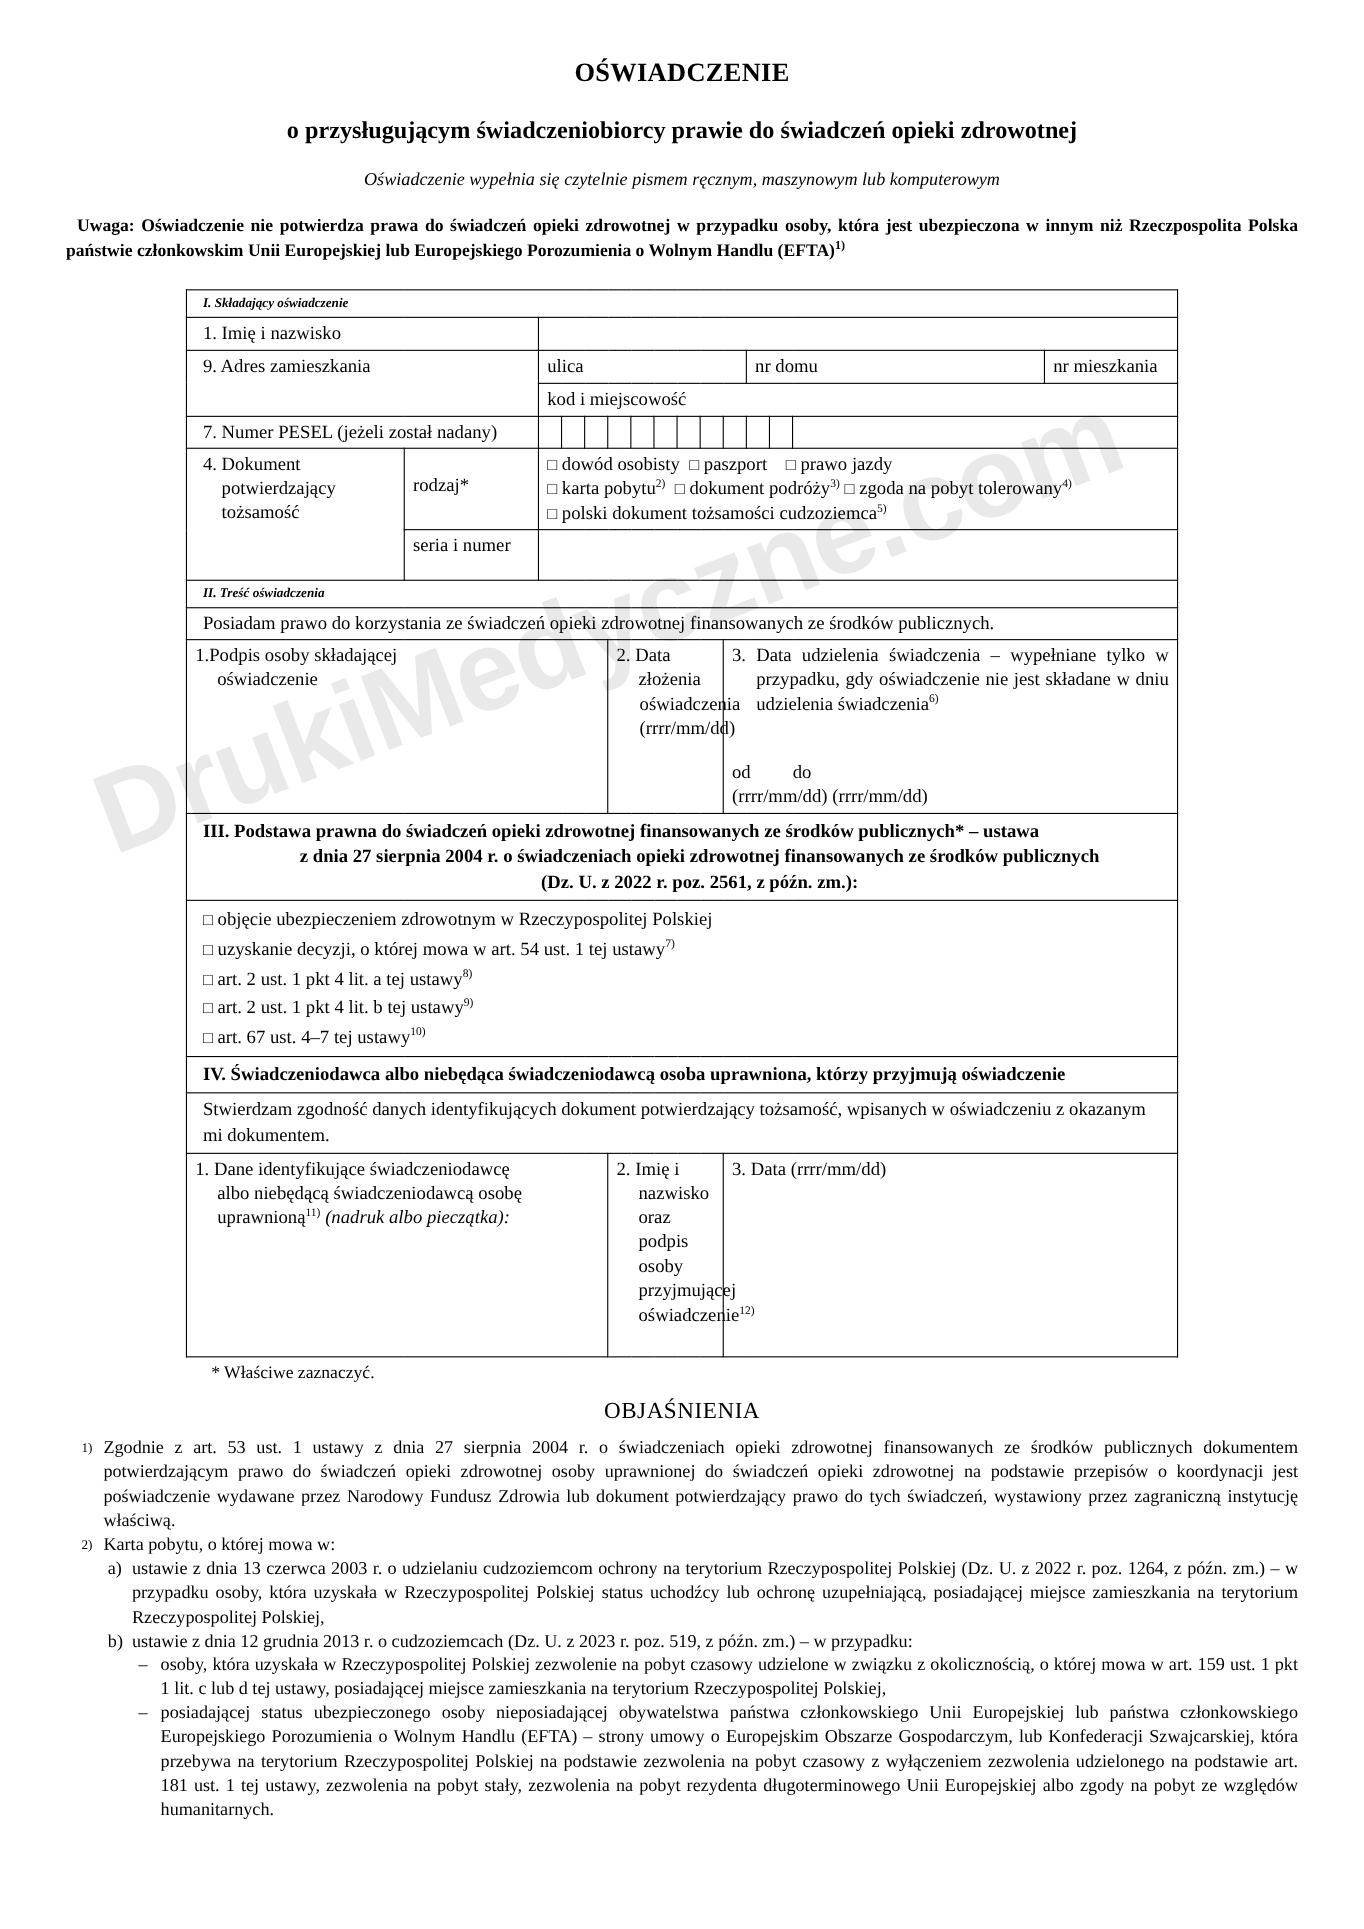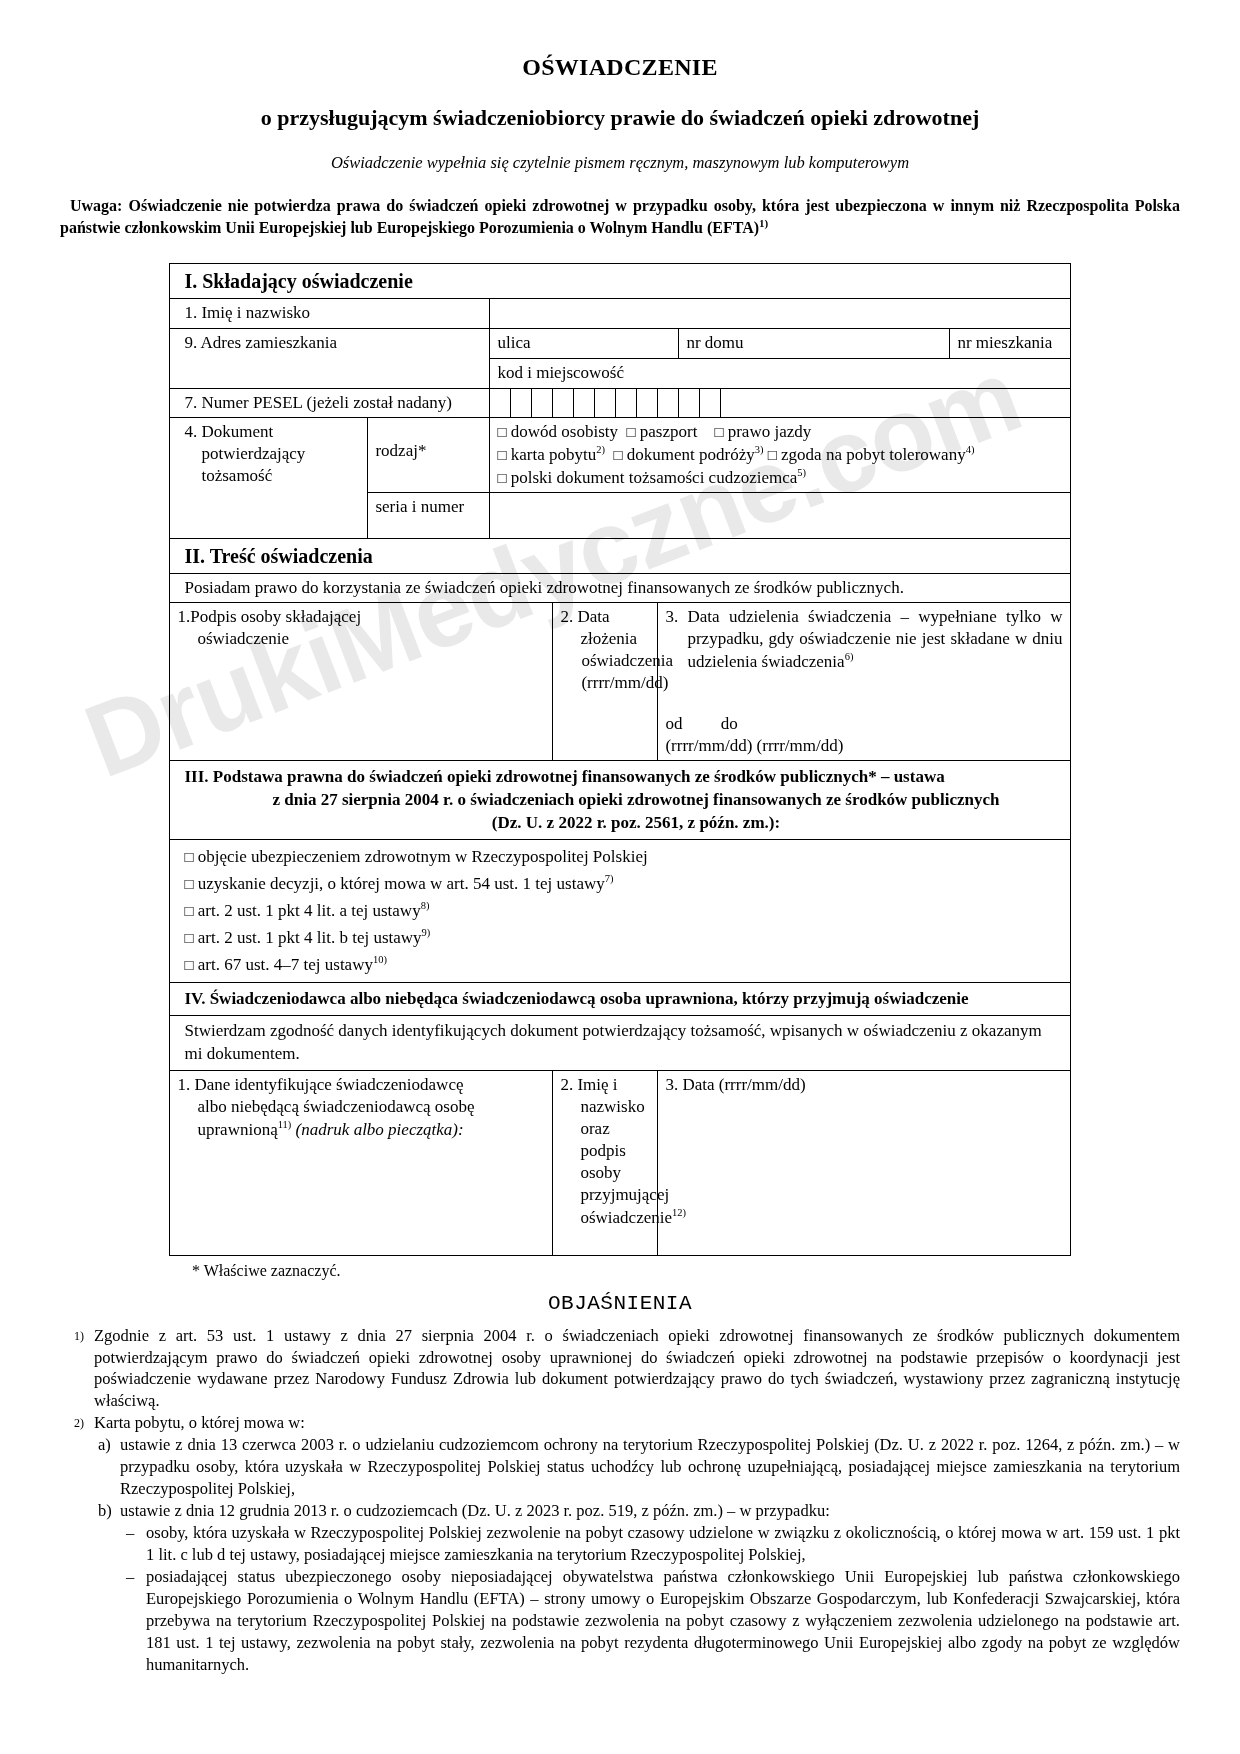--- a/index.html
+++ b/index.html
@@ -76,22 +76,23 @@
     border: 1px solid #000;
     padding: 3px 7px;
     font-size: 17px;
     vertical-align: top;
     line-height: 1.3;
     text-align: left;
     font-weight: normal;
   }
   .sec-head td {
     font-weight: bold;
-    font-size: 20px;
+    font-size: 12px;
     padding: 4px 7px 4px 14px;
+    font-style: italic;
   }
   .cell-label { padding-left: 14px !important; }
   .pad-cell { height: 30px; }
   .sup { font-size: 10.5px; vertical-align: super; }
   .cb { font-size: 15px; }
 
   td.pesel-box { padding: 0; height: 26px; }
 
   .stmt-cell { padding-left: 14px !important; font-size: 17px; margin-top: 23px; }
 
@@ -130,21 +131,20 @@
     padding-left: 22px;
   }
 
   
   h3.expl-title {
     text-align: center;
     font-size: 21px;
     font-weight: normal;
     margin: 12px 0 10px 0;
     letter-spacing: .5px;
-    font-family: Liberation Mono, monospace;
   }
   .expl-list { margin: 0; padding: 0; }
   .expl-item {
     display: flex;
     align-items: flex-start;
     font-size: 16.5px;
     line-height: 1.33;
     margin-bottom: 0px;
   }
   .expl-num {

